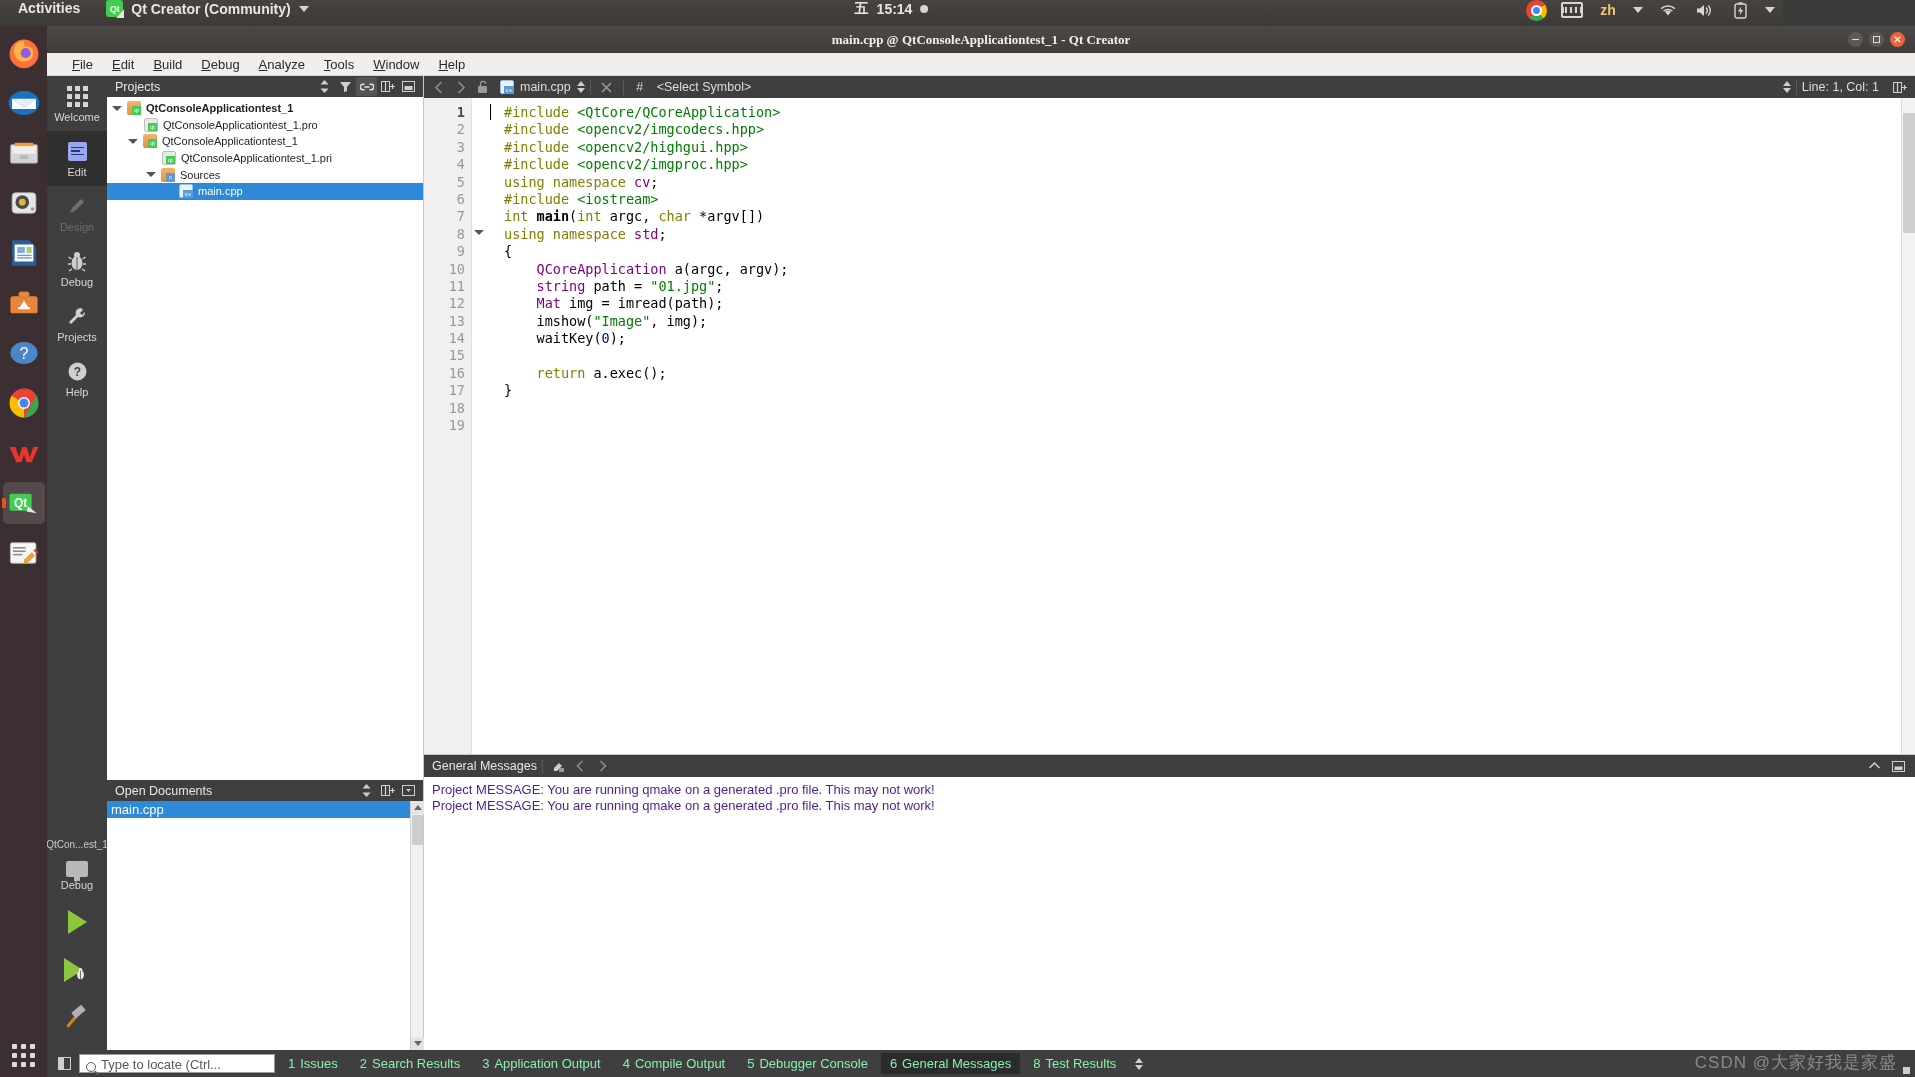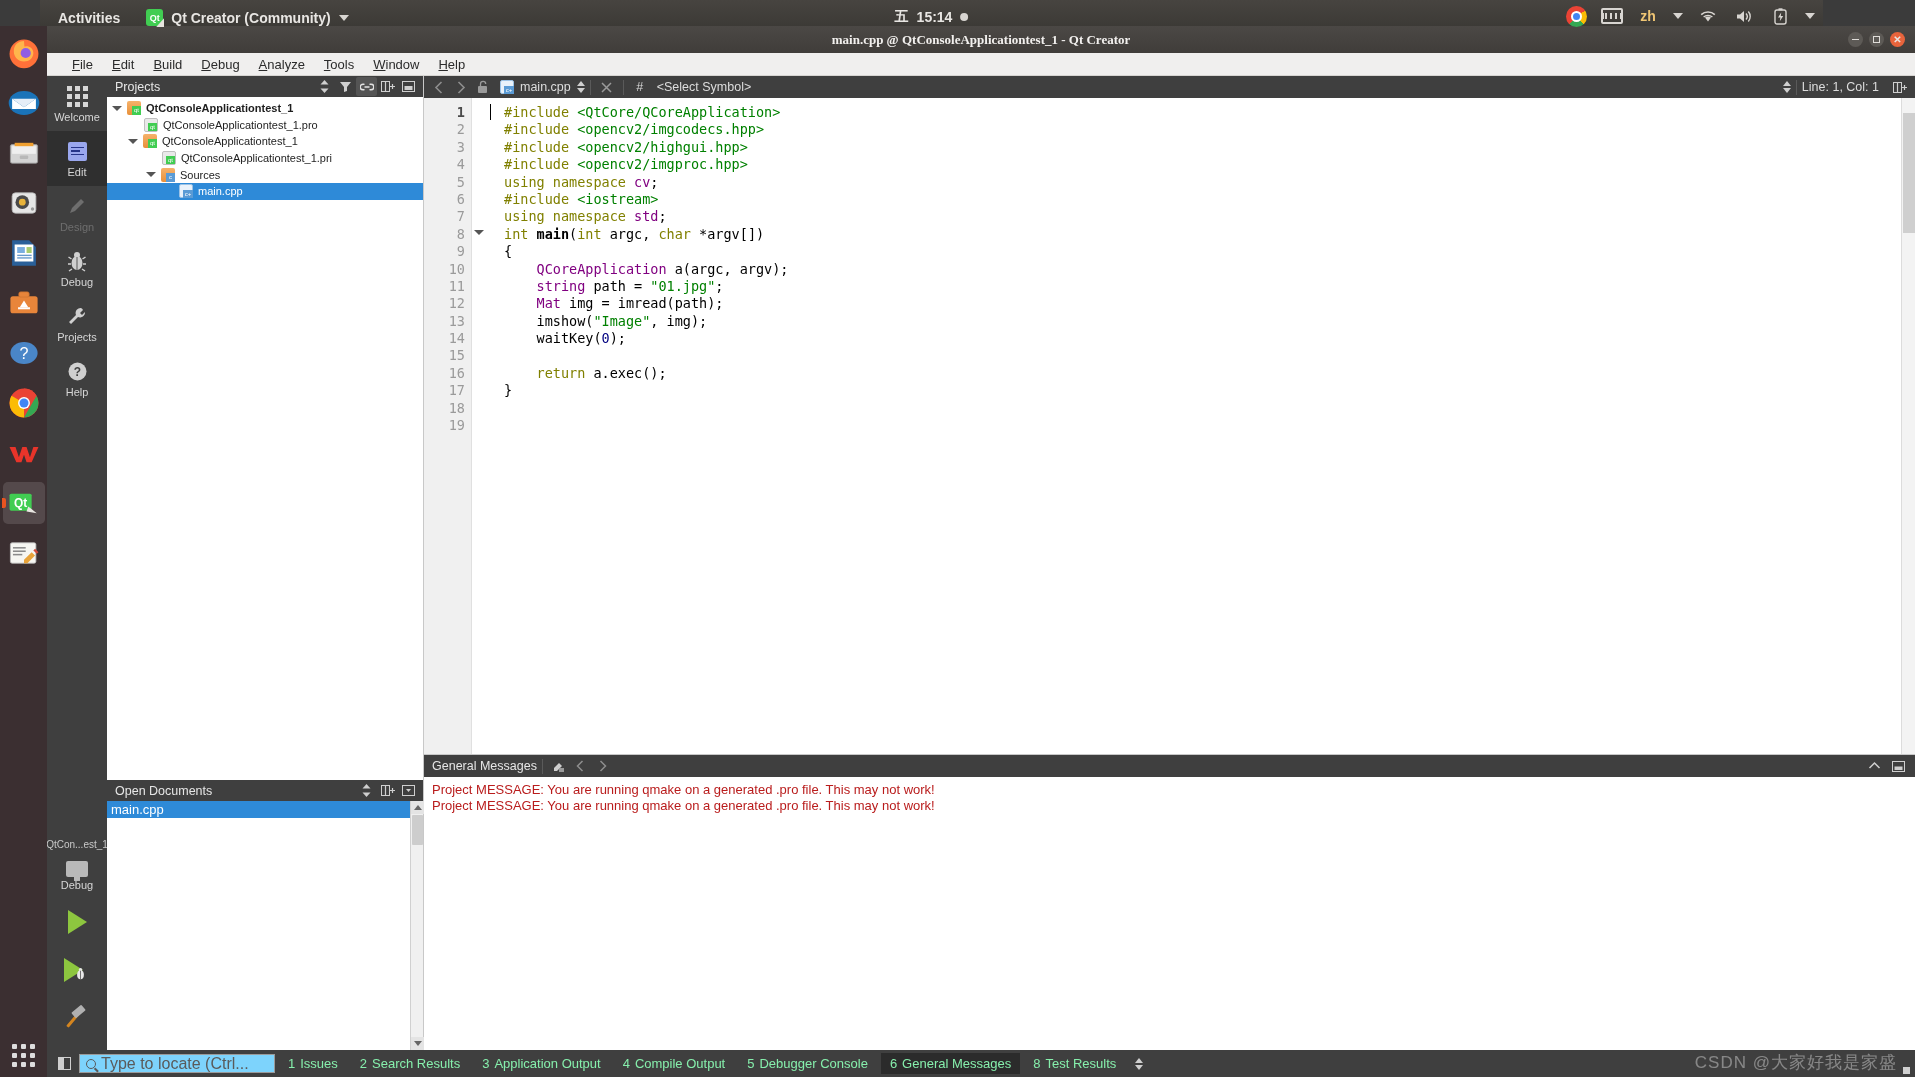--- a/index.html
+++ b/index.html
@@ -10,24 +10,23 @@
     font-family: "Liberation Sans", sans-serif;
     font-size: 13px;
     -webkit-font-smoothing: antialiased;
   }
   .root { position: relative; width: 1915px; height: 1077px; }
 
   
   .gnome-bar {
     position:absolute; top:0; left:0; width:1783px; height:26px;
     background: linear-gradient(#474440, #3c3a36);
-    display:flex; align-items:flex-end;
+    display:flex; align-items:flex-start;
     color:#e8e6e3; font-size:14px; font-weight:bold;
     z-index: 50;
-    margin-left: 40px;
   }
   .gnome-bar .act { padding:0 16px 0 18px; cursor:default; }
   .gnome-app { display:flex; align-items:center; gap:8px; padding:0 10px;}
   .qt-mini {
     width:17px;height:17px;border-radius:3px;background:#41cd52;
     color:#fff;font-size:9px;font-weight:bold;display:flex;align-items:center;justify-content:center;
     position:relative;
   }
   .qt-mini::after{content:"";position:absolute;right:-1px;bottom:-1px;width:8px;height:9px;
     background:#e7e4df;clip-path:polygon(100% 0,100% 100%,0 100%);transform:rotate(0deg);}
@@ -168,31 +167,31 @@
   .k-num{color:#000080;}
   .k-bold{font-weight:bold;}
   .caret-line{position:absolute;left:66px;top:6px;width:1px;height:16px;background:#000;}
   .ed-scroll{position:absolute;right:0;top:0;width:14px;height:100%;background:#f3f3f3;border-left:1px solid #dcdcdc;}
   .ed-scroll .thumb{position:absolute;top:15px;left:1px;width:12px;height:120px;background:#cfcfcf;}
 
   
   .outpane{height:296px;display:flex;flex-direction:column;border-top:1px solid #c8c8c8;}
   .out-head{height:22px;background:#3f3f3f;color:#e6e6e6;display:flex;align-items:center;
      padding:0 6px 0 8px;font-size:12.5px;}
-  .out-body{flex:1;background:#fff;padding:5px 8px;font-size:13px;color:#b91c1c;line-height:16px;}
+  .out-body{flex:1;background:#fff;padding:5px 8px;font-size:13px;color:#4c1d95;line-height:16px;}
   .out-right{margin-left:auto;display:flex;align-items:center;gap:2px;}
 
   
   .statusbar{ position:absolute; bottom:0; left:0; width:1868px; height:27px;
      background:#3f3f3f; display:flex; align-items:center; padding-left:6px; gap:0; color:#e2e2e2; font-size:13px;}
   .sb-toggle{width:22px;height:20px;display:flex;align-items:center;justify-content:center;}
   .sb-toggle .box{width:13px;height:13px;border:1.5px solid #cfcfcf;display:flex;}
   .sb-toggle .box i{width:5px;height:100%;background:#cfcfcf;display:block;}
-  .locate{ width:196px; height:19px; background:#7dd3fc; border:1px solid #9a9a9a; display:flex; align-items:center;
-    gap:5px; padding-left:6px; margin-left:4px; color:#5a5a5a; font-size:16px; }
+  .locate{ width:196px; height:19px; background:#ffffff; border:1px solid #9a9a9a; display:flex; align-items:flex-end;
+    gap:5px; padding-left:6px; margin-left:4px; color:#5a5a5a; font-size:13px; }
   .mag{width:10px;height:10px;border:1.6px solid #5a5a5a;border-radius:50%;position:relative;flex:none;}
   .mag::after{content:"";position:absolute;right:-4px;bottom:-3px;width:5px;height:1.6px;background:#5a5a5a;transform:rotate(45deg);}
   .sbtab{ padding:3px 9px; margin-left:4px; color:#86efac; white-space:nowrap;}
   .sbtab.on{ background:#2b2b2b; }
   .sbtab .n{ margin-right:5px; }
   .sb-spin{margin-left:10px;display:flex;flex-direction:column;gap:2px;}
   .sb-spin .t{width:0;height:0;border-left:4px solid transparent;border-right:4px solid transparent;}
   .sb-spin .up{border-bottom:5px solid #cfcfcf;}
   .sb-spin .dn{border-top:5px solid #cfcfcf;}
   .watermark{position:absolute;right:18px;bottom:3px;color:rgba(225,225,225,0.45);font-size:17px;
@@ -667,22 +666,22 @@
               <div class="gline">18</div>
               <div class="gline">19</div>
             </div>
           <div class="codearea">
               <div class="cline"><span class="k-pre">#include </span><span class="k-str">&lt;QtCore/QCoreApplication&gt;</span></div>
               <div class="cline"><span class="k-pre">#include </span><span class="k-str">&lt;opencv2/imgcodecs.hpp&gt;</span></div>
               <div class="cline"><span class="k-pre">#include </span><span class="k-str">&lt;opencv2/highgui.hpp&gt;</span></div>
               <div class="cline"><span class="k-pre">#include </span><span class="k-str">&lt;opencv2/imgproc.hpp&gt;</span></div>
               <div class="cline"><span class="k-kw">using namespace </span><span class="k-type">cv</span><span class="">;</span></div>
               <div class="cline"><span class="k-pre">#include </span><span class="k-str">&lt;iostream&gt;</span></div>
+              <div class="cline"><span class="k-kw">int </span><span class="k-bold">main</span><span class="">(</span><span class="k-kw">int </span><span class="">argc, </span><span class="k-kw">char </span><span class="">*argv[])</span></div>
               <div class="cline"><span class="k-kw">using namespace </span><span class="k-type">std</span><span class="">;</span></div>
-              <div class="cline"><span class="k-kw">int </span><span class="k-bold">main</span><span class="">(</span><span class="k-kw">int </span><span class="">argc, </span><span class="k-kw">char </span><span class="">*argv[])</span></div>
               <div class="cline"><span class="">{</span></div>
               <div class="cline"><span class="">    </span><span class="k-type">QCoreApplication</span><span class=""> a(argc, argv);</span></div>
               <div class="cline"><span class="">    </span><span class="k-type">string</span><span class=""> path = </span><span class="k-str">"01.jpg"</span><span class="">;</span></div>
               <div class="cline"><span class="">    </span><span class="k-type">Mat</span><span class=""> img = imread(path);</span></div>
               <div class="cline"><span class="">    imshow(</span><span class="k-str">"Image"</span><span class="">, img);</span></div>
               <div class="cline"><span class="">    waitKey(</span><span class="k-num">0</span><span class="">);</span></div>
               <div class="cline">&nbsp;</div>
               <div class="cline"><span class="">    </span><span class="k-kw">return </span><span class="">a.exec();</span></div>
               <div class="cline"><span class="">}</span></div>
               <div class="cline">&nbsp;</div>

